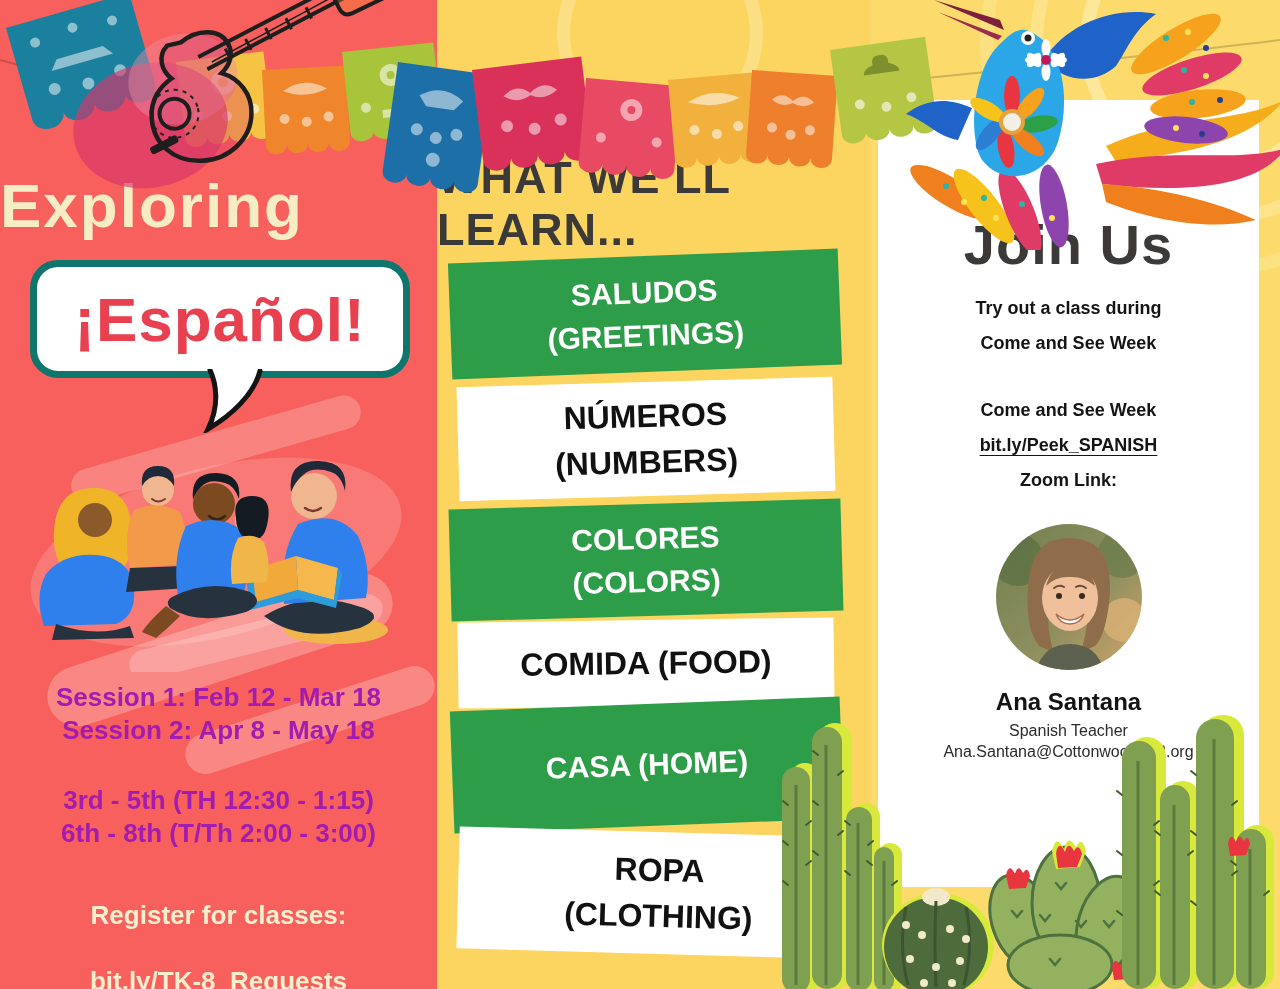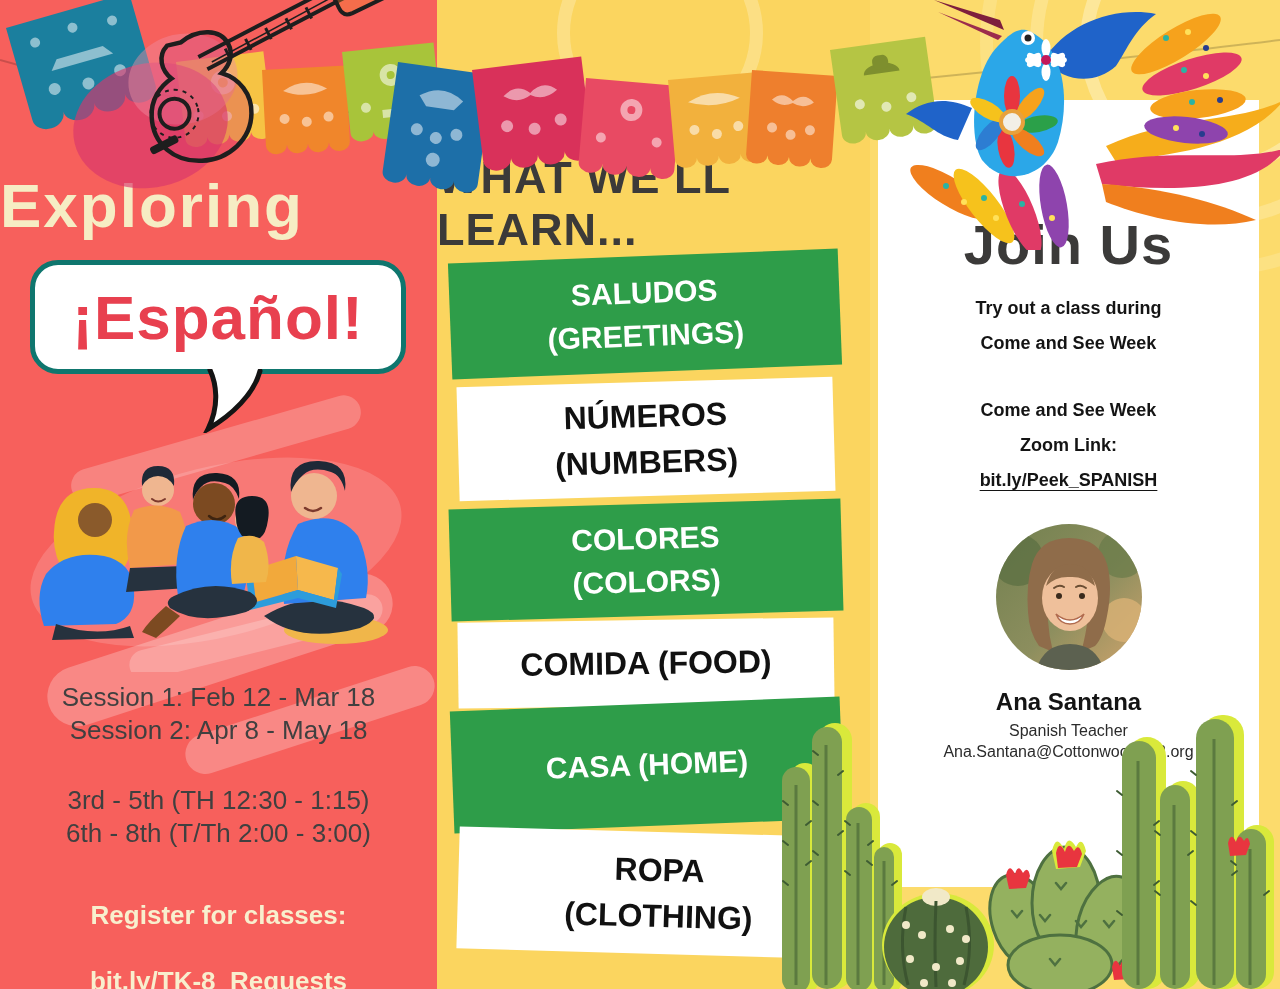--- a/index.html
+++ b/index.html
@@ -9,26 +9,26 @@
   #col-left{left:0;width:437px;background:#F7605C;}
   #col-mid{left:437px;width:433px;background:#FBD55F;}
   #col-right{left:870px;width:410px;background:#FCDB6C;}
   .swash{position:absolute;background:rgba(255,255,255,0.25);border-radius:60px;}
   .ring{position:absolute;border-radius:50%;border:13px solid rgba(255,246,210,0.45);}
 
   
   #exploring{position:absolute;left:0;top:170px;width:437px;text-align:left;
     font-size:62px;font-weight:800;color:#F6EDC4;letter-spacing:2px;z-index:6;}
   #bubble{position:absolute;left:30px;top:260px;width:366px;height:104px;background:#fff;
-    border:5px solid #0f766e;border-radius:28px;z-index:6;display:flex;align-items:center;justify-content:center;}
+    border:7px solid #0f766e;border-radius:28px;z-index:6;display:flex;align-items:center;justify-content:center;}
   #bubble-text{font-size:62px;font-weight:800;color:#E8404F;letter-spacing:1px;}
   #bubble-tail{position:absolute;left:200px;top:369px;z-index:7;}
   #reading-illo{position:absolute;left:6px;top:392px;z-index:5;}
-  .left-text{position:absolute;left:0;width:437px;text-align:center;color:#404040;
-    font-weight:400;font-size:26px;line-height:33px;z-index:6;white-space:pre-line;}
+  .left-text{position:absolute;left:0;width:437px;text-align:center;color:#a21caf;
+    font-weight:700;font-size:26px;line-height:33px;z-index:6;white-space:pre-line;}
   #sessions{top:681px;}
   #schedule{top:784px;}
   #register{top:866px;color:#F8EFCE;font-weight:800;}
   #register a{color:#F8EFCE;text-decoration:underline;text-underline-offset:4px;}
 
   
   #learn-heading{position:absolute;left:437px;top:152px;width:433px;
     font-size:45px;font-weight:800;color:#3B3A39;line-height:1.15;letter-spacing:1px;z-index:6;white-space:pre-line;}
   .banner{position:absolute;display:flex;align-items:center;justify-content:center;text-align:center;
     font-weight:800;white-space:pre-line;z-index:5;}
@@ -161,22 +161,22 @@
 (CLOTHING)</div>
 
   <div id="card">
     <div id="join-heading">Join Us</div>
     <div id="intro-block">
       <div class="card-line">Try out a class during</div>
       <div class="card-line italic">Come and See Week</div>
     </div>
     <div id="event-block">
       <div class="card-line italic">Come and See Week</div>
+      <div class="card-line"><a href="#">bit.ly/Peek_SPANISH</a></div>
       <div class="card-line">Zoom Link:</div>
-      <div class="card-line"><a href="#">bit.ly/Peek_SPANISH</a></div>
     </div>
     <div id="avatar">
       <svg width="146" height="146" viewBox="0 0 146 146">
         <defs>
             <linearGradient id="pbg" x1="0" y1="0" x2="1" y2="1">
           <stop offset="0" stop-color="#72804F"></stop>
               <stop offset="0.55" stop-color="#8C8E5E"></stop>
               <stop offset="1" stop-color="#D0A46C"></stop>
         </linearGradient>
           </defs>

